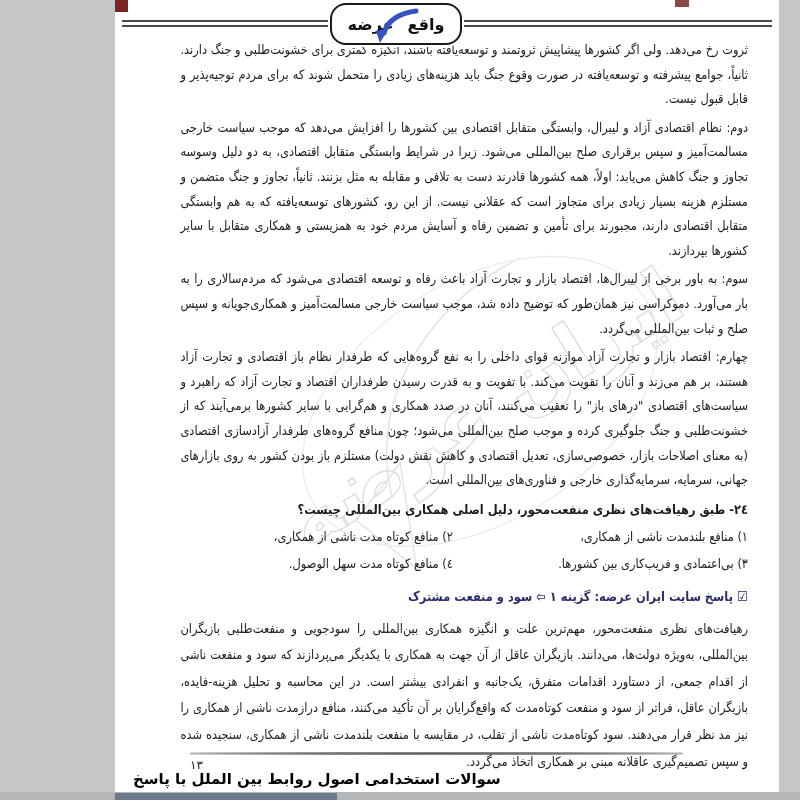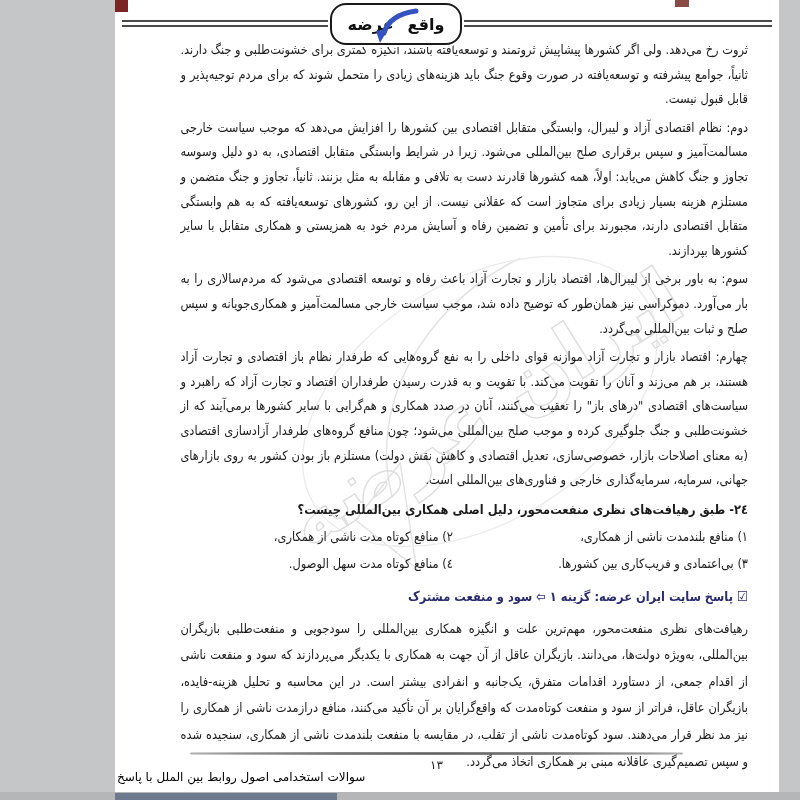--- a/index.html
+++ b/index.html
@@ -66,25 +66,25 @@
   }
 
   
   .footer-rule {
     position:absolute; left:75px; top:752px; width:493px; height:3px;
     background:radial-gradient(ellipse at center, #5d5d5d 0%, #8a8a8a 55%, rgba(150,150,150,0) 100%);
     border-radius:2px;
   }
   .page-number {
     position:absolute; left:75px; top:758px; width:493px;
-    text-align:center; font-size:12px; color:#222;
+    text-align:left; font-size:12px; color:#222;
   }
   .book-title {
-    position:absolute; left:2px; top:770px;
-    font-size:12px; font-weight:normal; color:#000; direction:rtl;
+    position:absolute; left:18px; top:770px;
+    font-size:15px; font-weight:bold; color:#000; direction:rtl;
   }
 
   
   .bottom-strip  { position:absolute; left:0; top:792px; width:800px; height:8px; background:#b5b6b8; }
   .bottom-accent { position:absolute; left:115px; top:793px; width:222px; height:7px; background:#6d7a8d; }
 </style>
 </head>
 <body>
 
 <div class="canvas">

